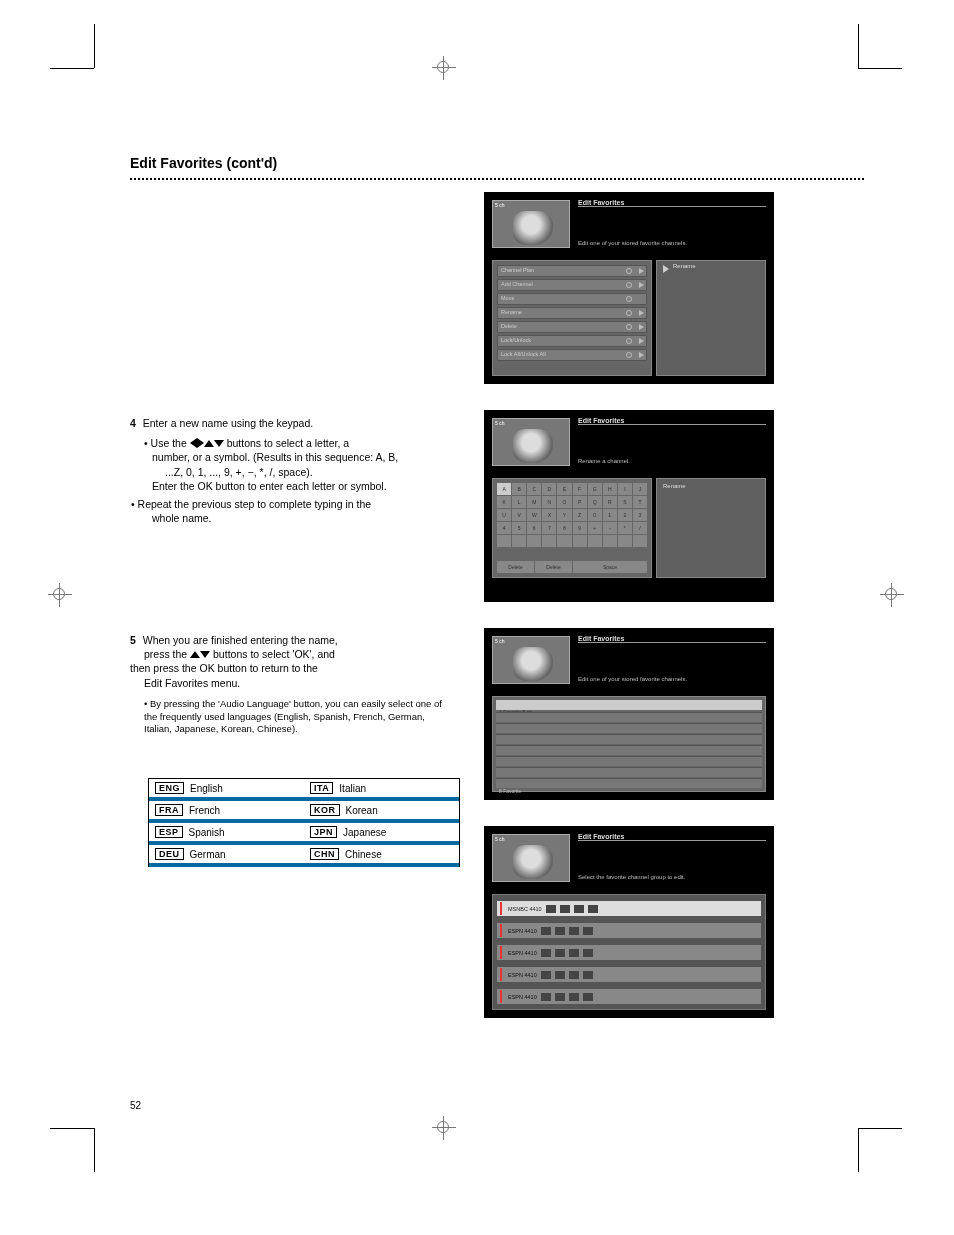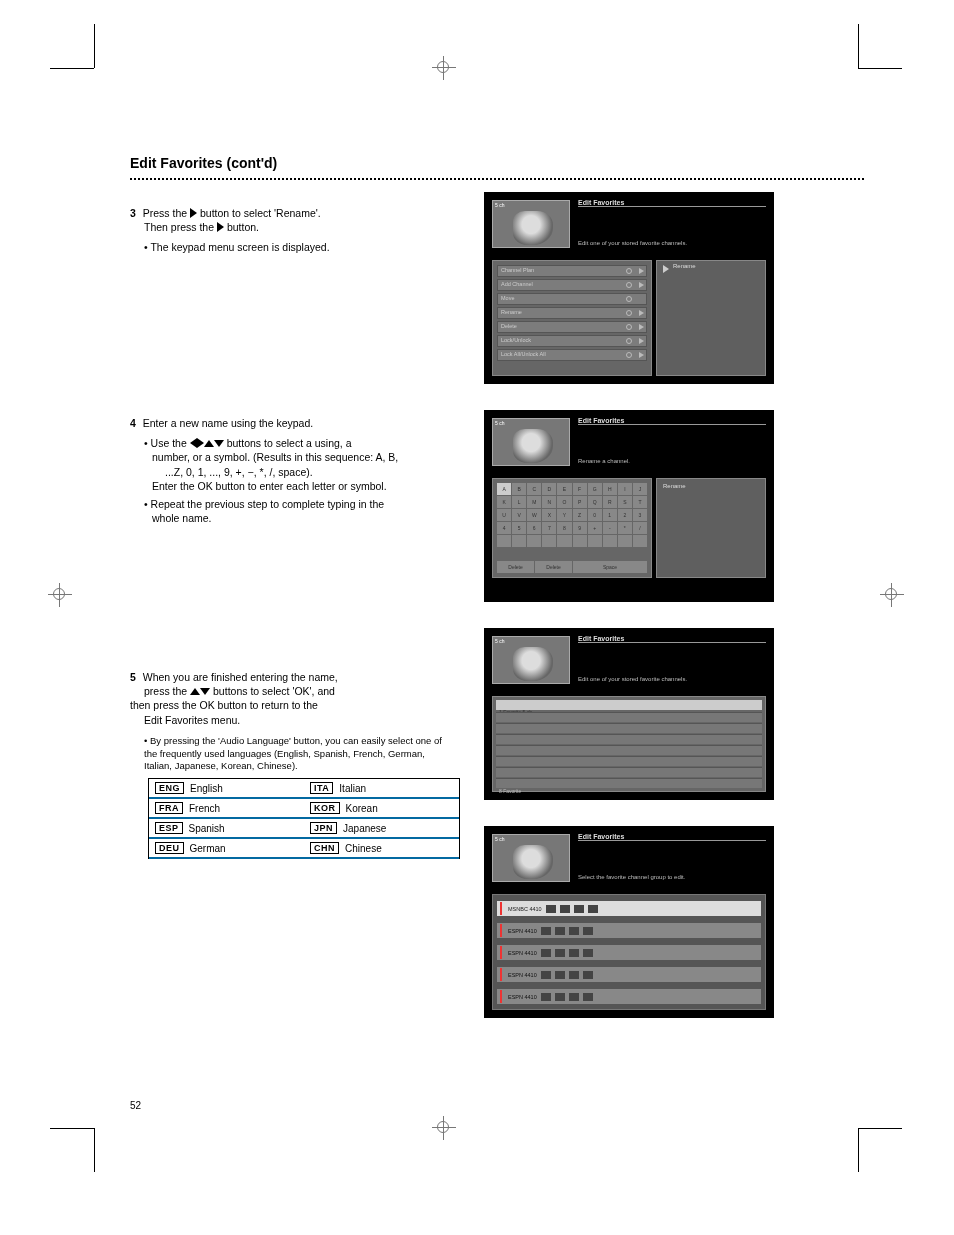--- a/index.html
+++ b/index.html
@@ -21,21 +21,21 @@
   
   .sect-title { position: absolute; left: 130px; top: 155px; font-size: 14px; font-weight: bold; }
 
   
   .body-col { position: absolute; left: 130px; width: 330px; font-size: 10.5px; line-height: 1.35; }
   .body-col .num { font-weight: bold; margin-right: 4px; }
   .subnote { font-size: 9.5px; }
 
   
   .lang-table { position: absolute; left: 148px; top: 778px; width: 312px; border: 1px solid #000; border-bottom: none; }
-  .lang-row { display: flex; border-bottom: 2px solid #0369a1; }
+  .lang-row { display: flex; border-bottom: 4px solid #0369a1; }
   .lang-cell { flex: 1; display: flex; align-items: center; gap: 6px; padding: 3px 6px; font-size: 10px; }
   .lang-cell .chip { border: 1px solid #000; padding: 0 3px; font-weight: bold; font-size: 9px; letter-spacing: 0.5px; }
 
   
   .panel { position: absolute; width: 290px; background: #000; }
   .panel .inner { position: absolute; left: 8px; right: 8px; top: 8px; bottom: 8px; }
   .thumb { position: absolute; left: 0; top: 0; width: 78px; height: 48px; background: #777; border: 1px solid #aaa; overflow: hidden; }
   .thumb:before { content: "5 ch"; position: absolute; left: 2px; top: 1px; font-size: 5px; color: #fff; }
   .thumb .blob { position: absolute; left: 20px; top: 10px; width: 40px; height: 34px; background: radial-gradient(circle at 45% 40%, #ddd 0 30%, #666 70%); border-radius: 30% 40% 50% 35%; }
   .hdr-line { position: absolute; left: 86px; right: 0; top: 6px; height: 1px; background: #999; }
@@ -113,53 +113,39 @@
   <div class="crop-h" style="left:50px; top:1128px;"></div>
   <div class="crop-v" style="left:858px; top:1128px;"></div>
   <div class="crop-h" style="left:858px; top:1128px;"></div>
   <div class="reg" style="left:432px; top:1116px;">
       <span class="circ"></span>
     </div>
 
   <div class="sect-title">Edit Favorites (cont'd)</div>
   <div class="dotrule"></div>
 
-  <div class="body-col" style="top:206px;">
-    <p>
-      <span class="num">3</span>
-      <span>Press the </span>
-      <span class="tri-r"></span>
-      <span> button to select 'Rename'.</span>
-    </p>
-    <p style="margin-left:14px;">
-      <span>Then press the </span>
-      <span class="tri-r"></span>
-      <span> button.</span>
-    </p>
-    <p style="margin-left:14px; margin-top:6px;">• <span>The keypad menu screen is displayed.</span></p>
-  </div>
 
   <div class="body-col" style="top:416px;">
     <p>
       <span class="num">4</span>
       <span>Enter a new name using the keypad.</span>
     </p>
     <p style="margin-left:14px; margin-top:6px;">
       • <span>Use the </span>
       <span class="tri-l"></span><span class="tri-r"></span><span class="tri-u"></span><span class="tri-d"></span>
-      <span> buttons to select a using, a</span>
+      <span> buttons to select a letter, a</span>
     </p>
     <p style="margin-left:22px;">number, or a symbol. (Results in this sequence: A, B,</p>
     <p style="margin-left:35px;">...Z, 0, 1, ..., 9, +, −, *, /, space).</p>
     <p style="margin-left:22px;">Enter the OK button to enter each letter or symbol.</p>
-    <p style="margin-left:14px; margin-top:4px;">• <span>Repeat the previous step to complete typing in the</span></p>
+    <p style="margin-left:1px; margin-top:4px;">• <span>Repeat the previous step to complete typing in the</span></p>
     <p style="margin-left:22px;">whole name.</p>
   </div>
 
-  <div class="body-col" style="top:670px;">
+  <div class="body-col" style="top:633px;">
     <p>
       <span class="num">5</span>
       <span>When you are finished entering the name,</span>
     </p>
     <p style="margin-left:14px;">
       <span>press the </span>
       <span class="tri-u"></span><span class="tri-d"></span>
       <span> buttons to select 'OK', and</span>
     </p>
     <p style="">then press the OK button to return to the</p>

